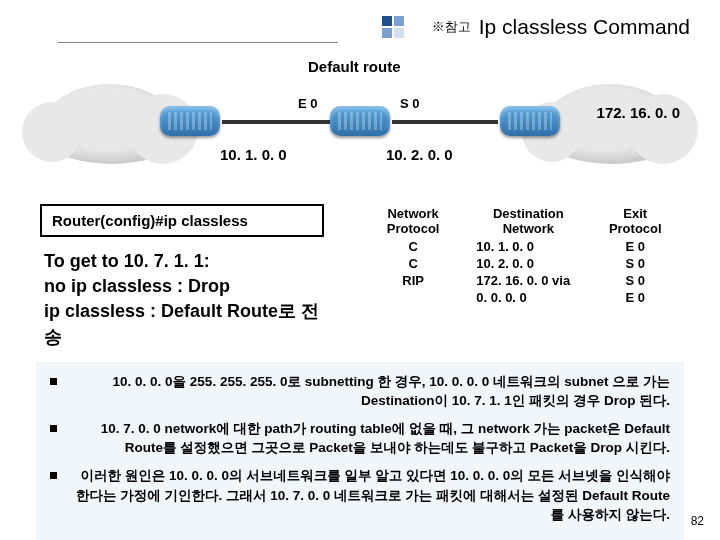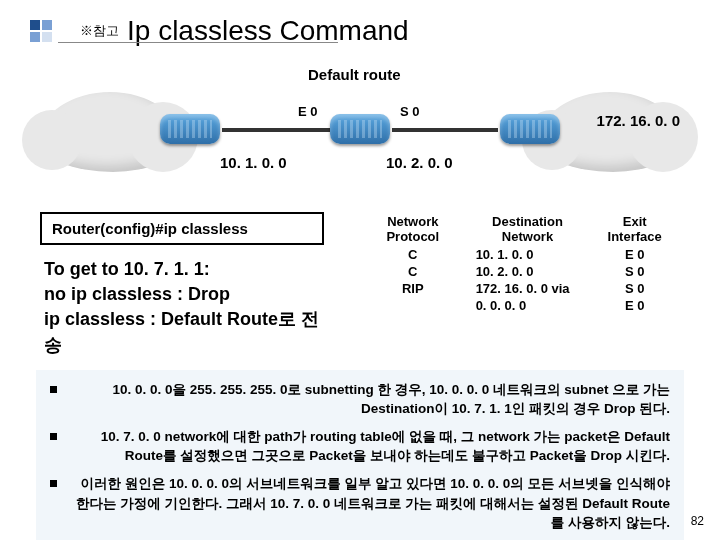--- a/index.html
+++ b/index.html
@@ -10,20 +10,21 @@
     font-family: Arial, "Malgun Gothic", sans-serif;
     background: #fff;
     position: relative;
     font-size: 13px;
     color: #000;
   }
   .header {
     display: flex;
     align-items: center;
     padding: 15px 30px 5px 30px;
+    justify-content: flex-end;
   }
   .header-icon {
     width: 22px;
     height: 22px;
     position: relative;
     margin-right: 28px;
   }
   .header-icon .sq {
     position: absolute; width: 10px; height: 10px;
   }
@@ -32,21 +33,21 @@
   .header-icon .s3 { background:#7aa0d4; left:12px; top:0; }
   .header-icon .s4 { background:#d4e0f0; left:12px; top:12px; }
   .header-rule {
     position: absolute;
     left: 58px;
     top: 42px;
     width: 280px;
     border-top: 1px solid #888;
   }
   .title-ref { font-size: 13px; margin-right: 8px; }
-  .title-main { font-size: 28px; }
+  .title-main { font-size: 21px; }
   .diagram {
     position: relative;
     height: 150px;
     margin: 10px 40px 0 40px;
   }
   .cloud {
     position: absolute;
     width: 140px; height: 80px;
     border-radius: 50% 50% 48% 52% / 60% 60% 40% 40%;
     background: #e8e8e8;
@@ -163,21 +164,21 @@
       <div>To get to 10. 7. 1. 1:</div>
       <div>no ip classless : Drop</div>
       <div>ip classless : Default Route로 전송</div>
     </div>
   </div>
   <table class="rt">
     <tbody>
         <tr>
       <th>Network Protocol</th>
       <th>Destination Network</th>
-      <th>Exit Interface</th>
+      <th>Exit Protocol</th>
     </tr>
     <tr>
       <td>C</td>
       <td class="ln">10. 1. 0. 0</td>
       <td>E 0</td>
     </tr>
     <tr>
       <td>C</td>
       <td class="ln">10. 2. 0. 0</td>
       <td>S 0</td>

